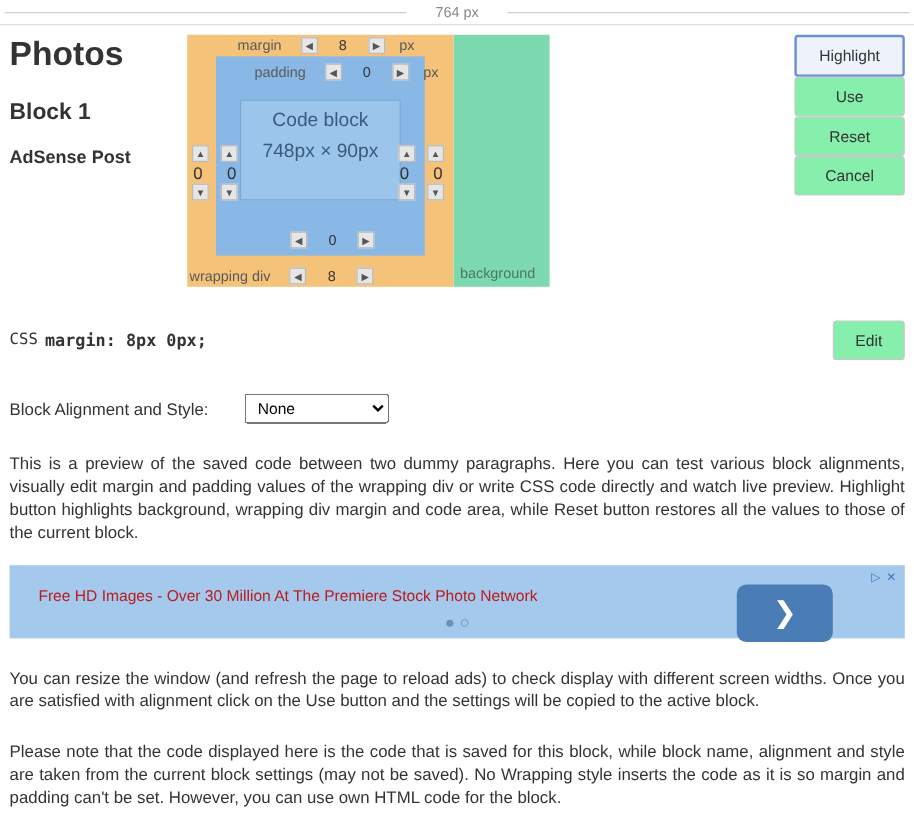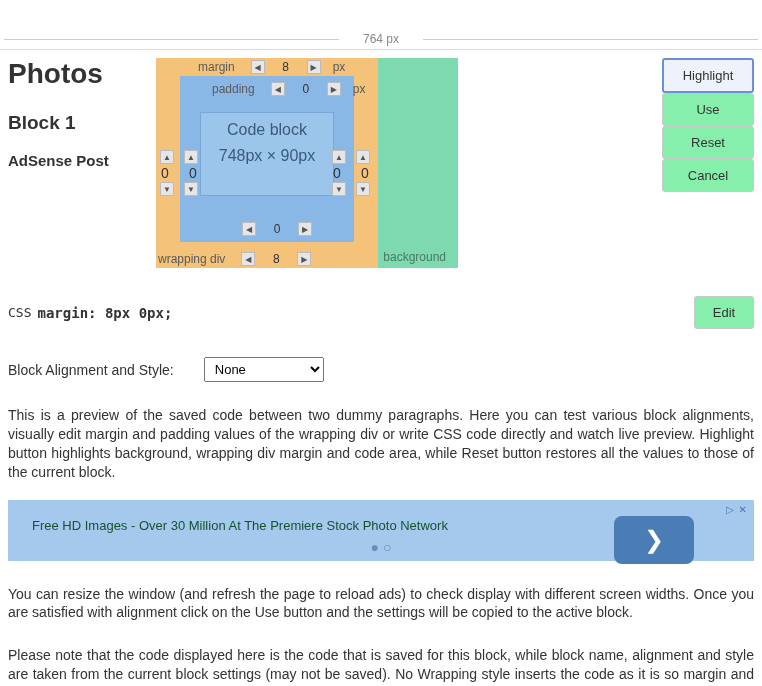--- a/index.html
+++ b/index.html
@@ -1,17 +1,17 @@
 <!DOCTYPE html>
 <html><head>
 <meta charset="utf-8">
 <style>
 * { box-sizing: border-box; margin: 0; padding: 0; }
 body { font-family: Arial, sans-serif; font-size: 14px; color: #333; background: #fff; width: 762px; }
-.ruler { text-align: center; font-size: 12px; color: #888; padding: 3px 16px; border-bottom: 1px solid #ddd; position: relative; margin-top: 29px; }
+.ruler { text-align: center; font-size: 12px; color: #888; padding: 3px 16px; border-bottom: 1px solid #ddd; position: relative; }
 .ruler::before, .ruler::after { content: ""; position: absolute; top: 50%; width: 44%; border-top: 1px solid #ccc; }
 .ruler::before { left: 4px; }
 .ruler::after { right: 4px; }
 .container { padding: 8px; }
 .top-row { display: flex; align-items: flex-start; gap: 8px; }
 .left-col { width: 140px; }
 .left-col h1 { font-size: 28px; font-weight: bold; margin-bottom: 22px; }
 .left-col h2 { font-size: 19px; font-weight: bold; margin-bottom: 18px; }
 .left-col h3 { font-size: 15px; font-weight: bold; }
 .vis-wrap { flex: 0 0 auto; }
@@ -34,21 +34,21 @@
 .btn.highlight { border: 2px solid #6a8fd8; background: #eef3fb; }
 .css-row { display: flex; align-items: center; margin-top: 28px; }
 .css-row .lab { font-family: monospace; font-size: 13px; }
 .css-row .code { font-family: monospace; margin-left: 6px; font-weight: bold; }
 .css-row .edit { margin-left: auto; }
 .align-row { display: flex; align-items: center; gap: 30px; margin-top: 28px; }
 .align-row select { padding: 3px 6px; font-size: 13px; width: 120px; }
 .para { margin-top: 24px; text-align: justify; font-size: 14px; line-height: 1.35; }
 .ad-banner { margin-top: 18px; background: #a5c8ed; padding: 10px 14px 6px; position: relative; }
 .ad-title { color: #3b78c4; font-size: 30px; font-family: Arial; margin-left: 40px; }
-.ad-sub { color: #14532d; font-size: 13px; margin-top: 8px; margin-left: 10px; }
+.ad-sub { color: #b91c1c; font-size: 13px; margin-top: 8px; margin-left: 10px; }
 .ad-arrow { position: absolute; right: 60px; top: 16px; width: 80px; height: 48px; background: #4a7db5; border-radius: 8px; display: flex; align-items: center; justify-content: center; color: #fff; font-size: 24px; }
 .ad-close { position: absolute; right: 6px; top: 4px; font-size: 10px; color: #3b78c4; letter-spacing: 1px; }
 .ad-dots { text-align: center; margin-top: 6px; color: #6a8fb8; font-size: 14px; }
 </style>
 </head>
 <body>
 
 <div class="ruler"><span>764 px</span></div>
 
 <div class="container">

